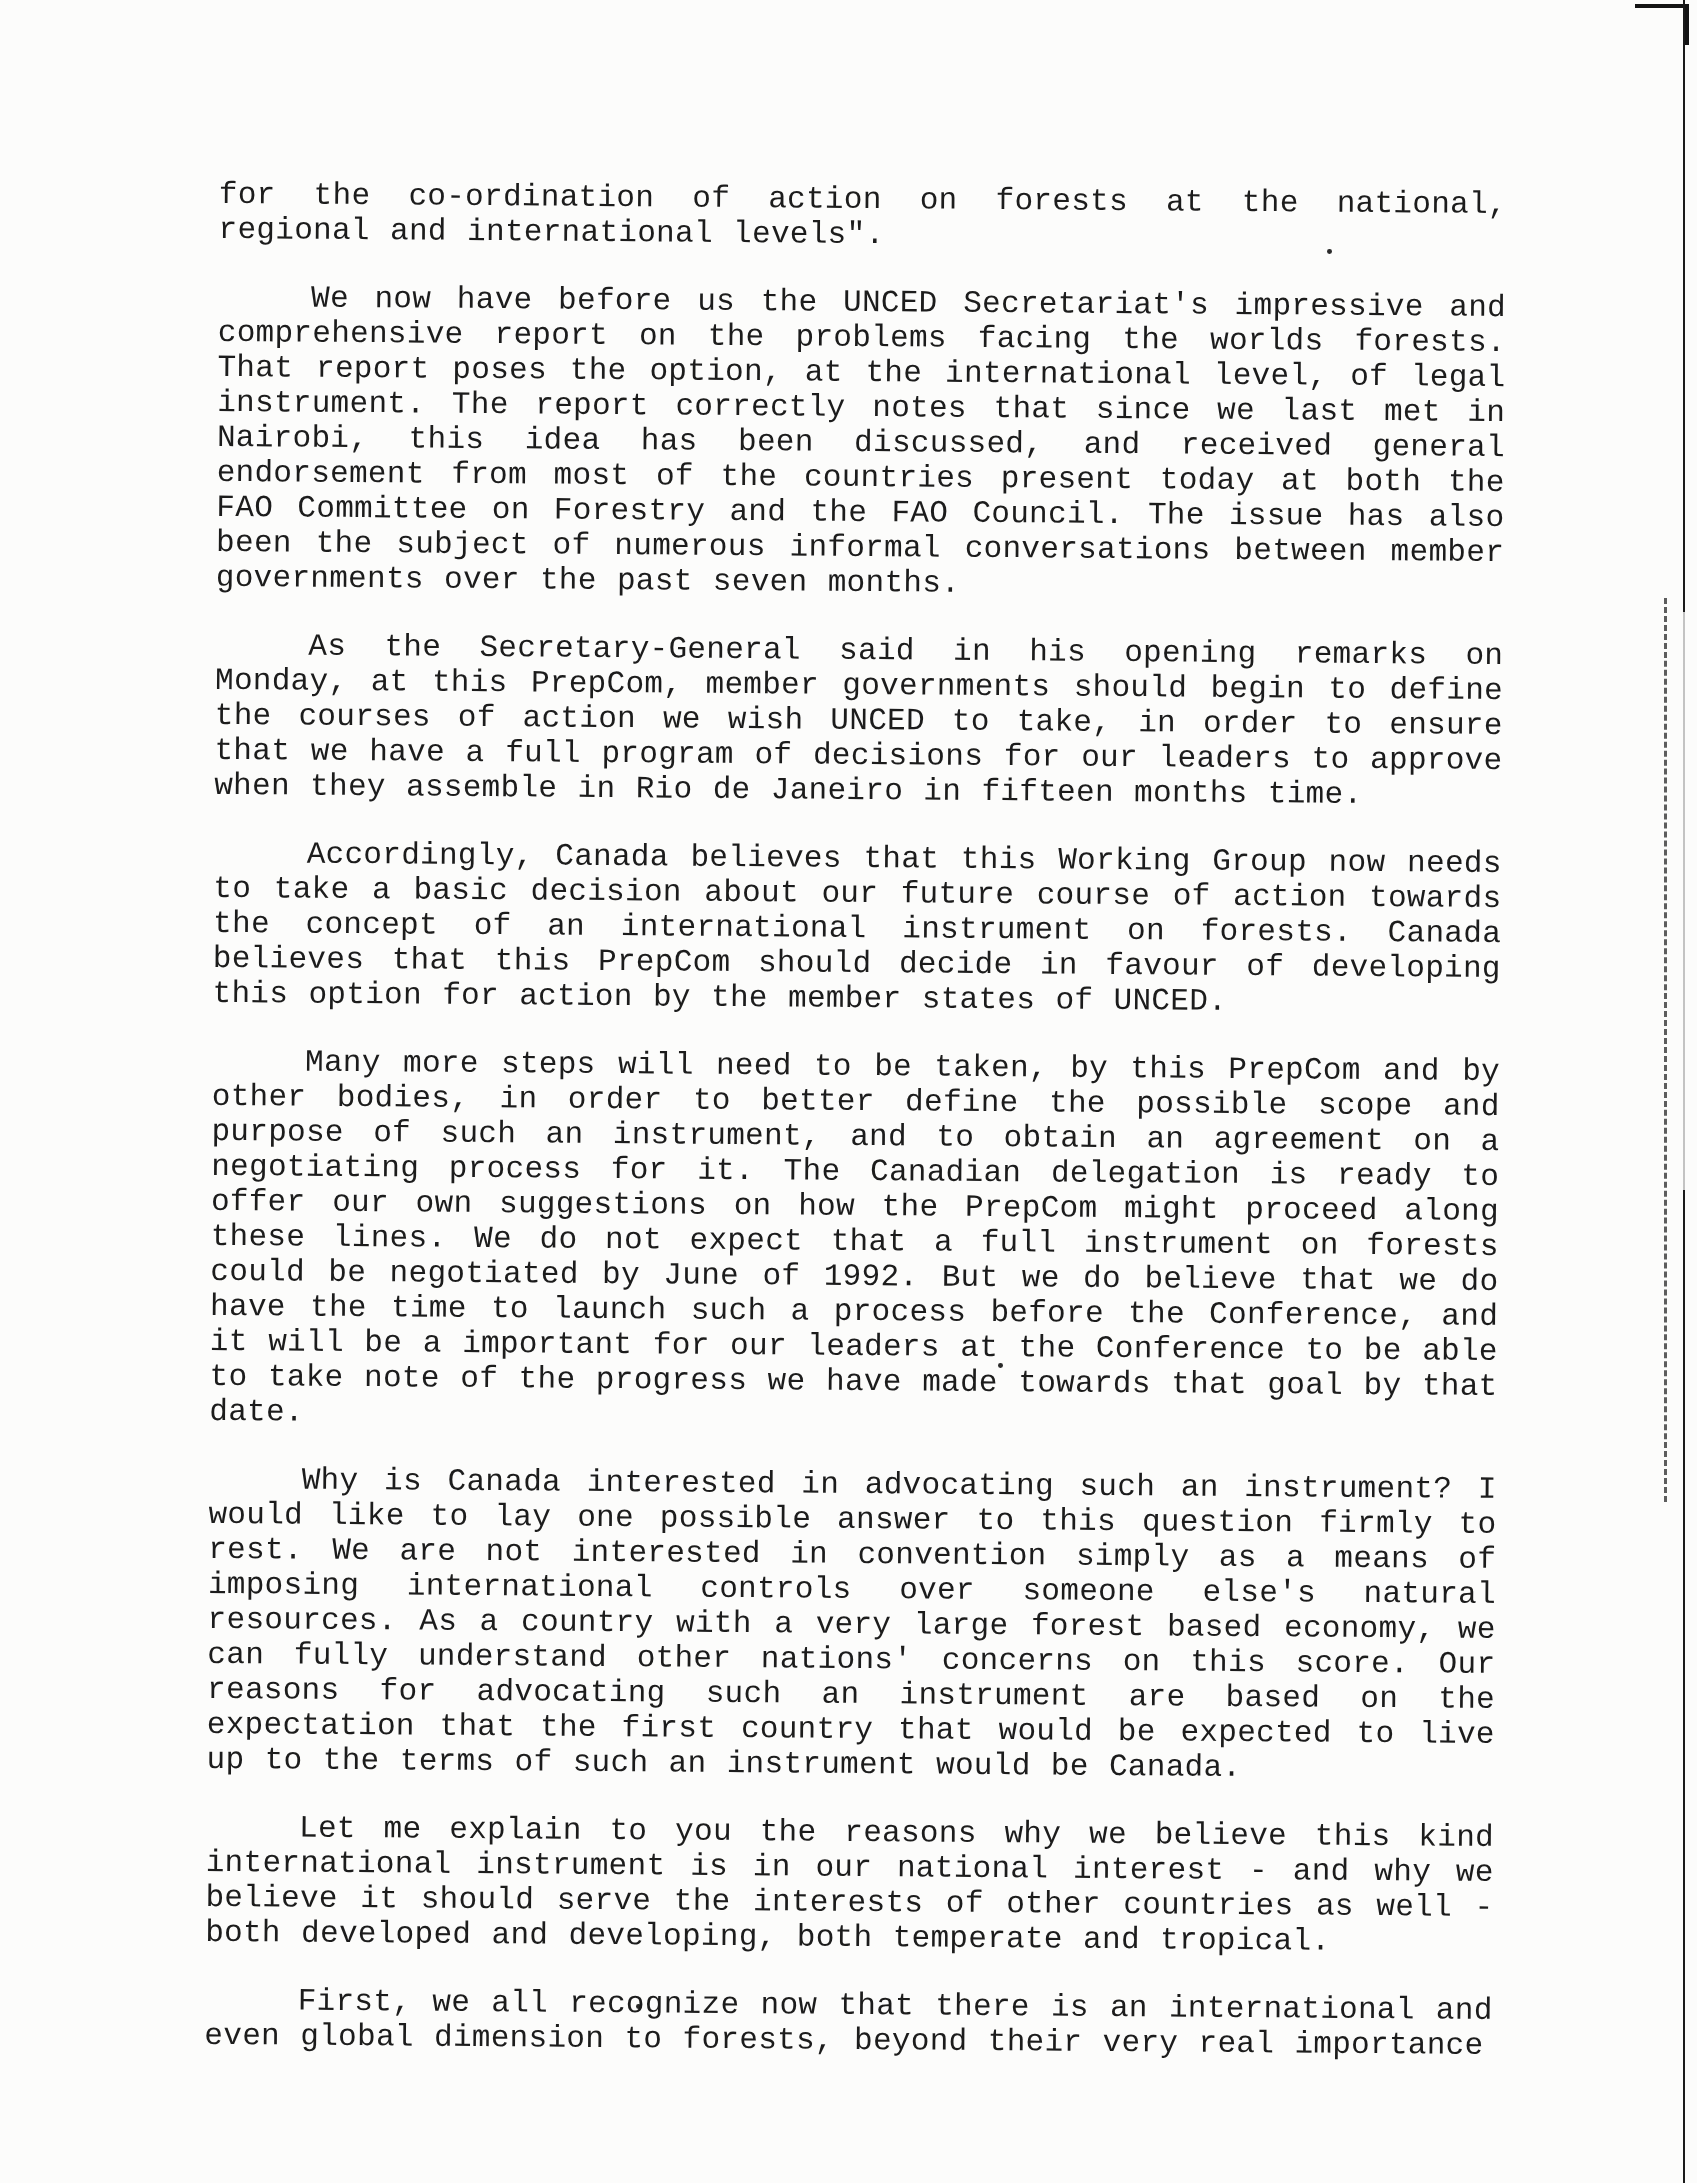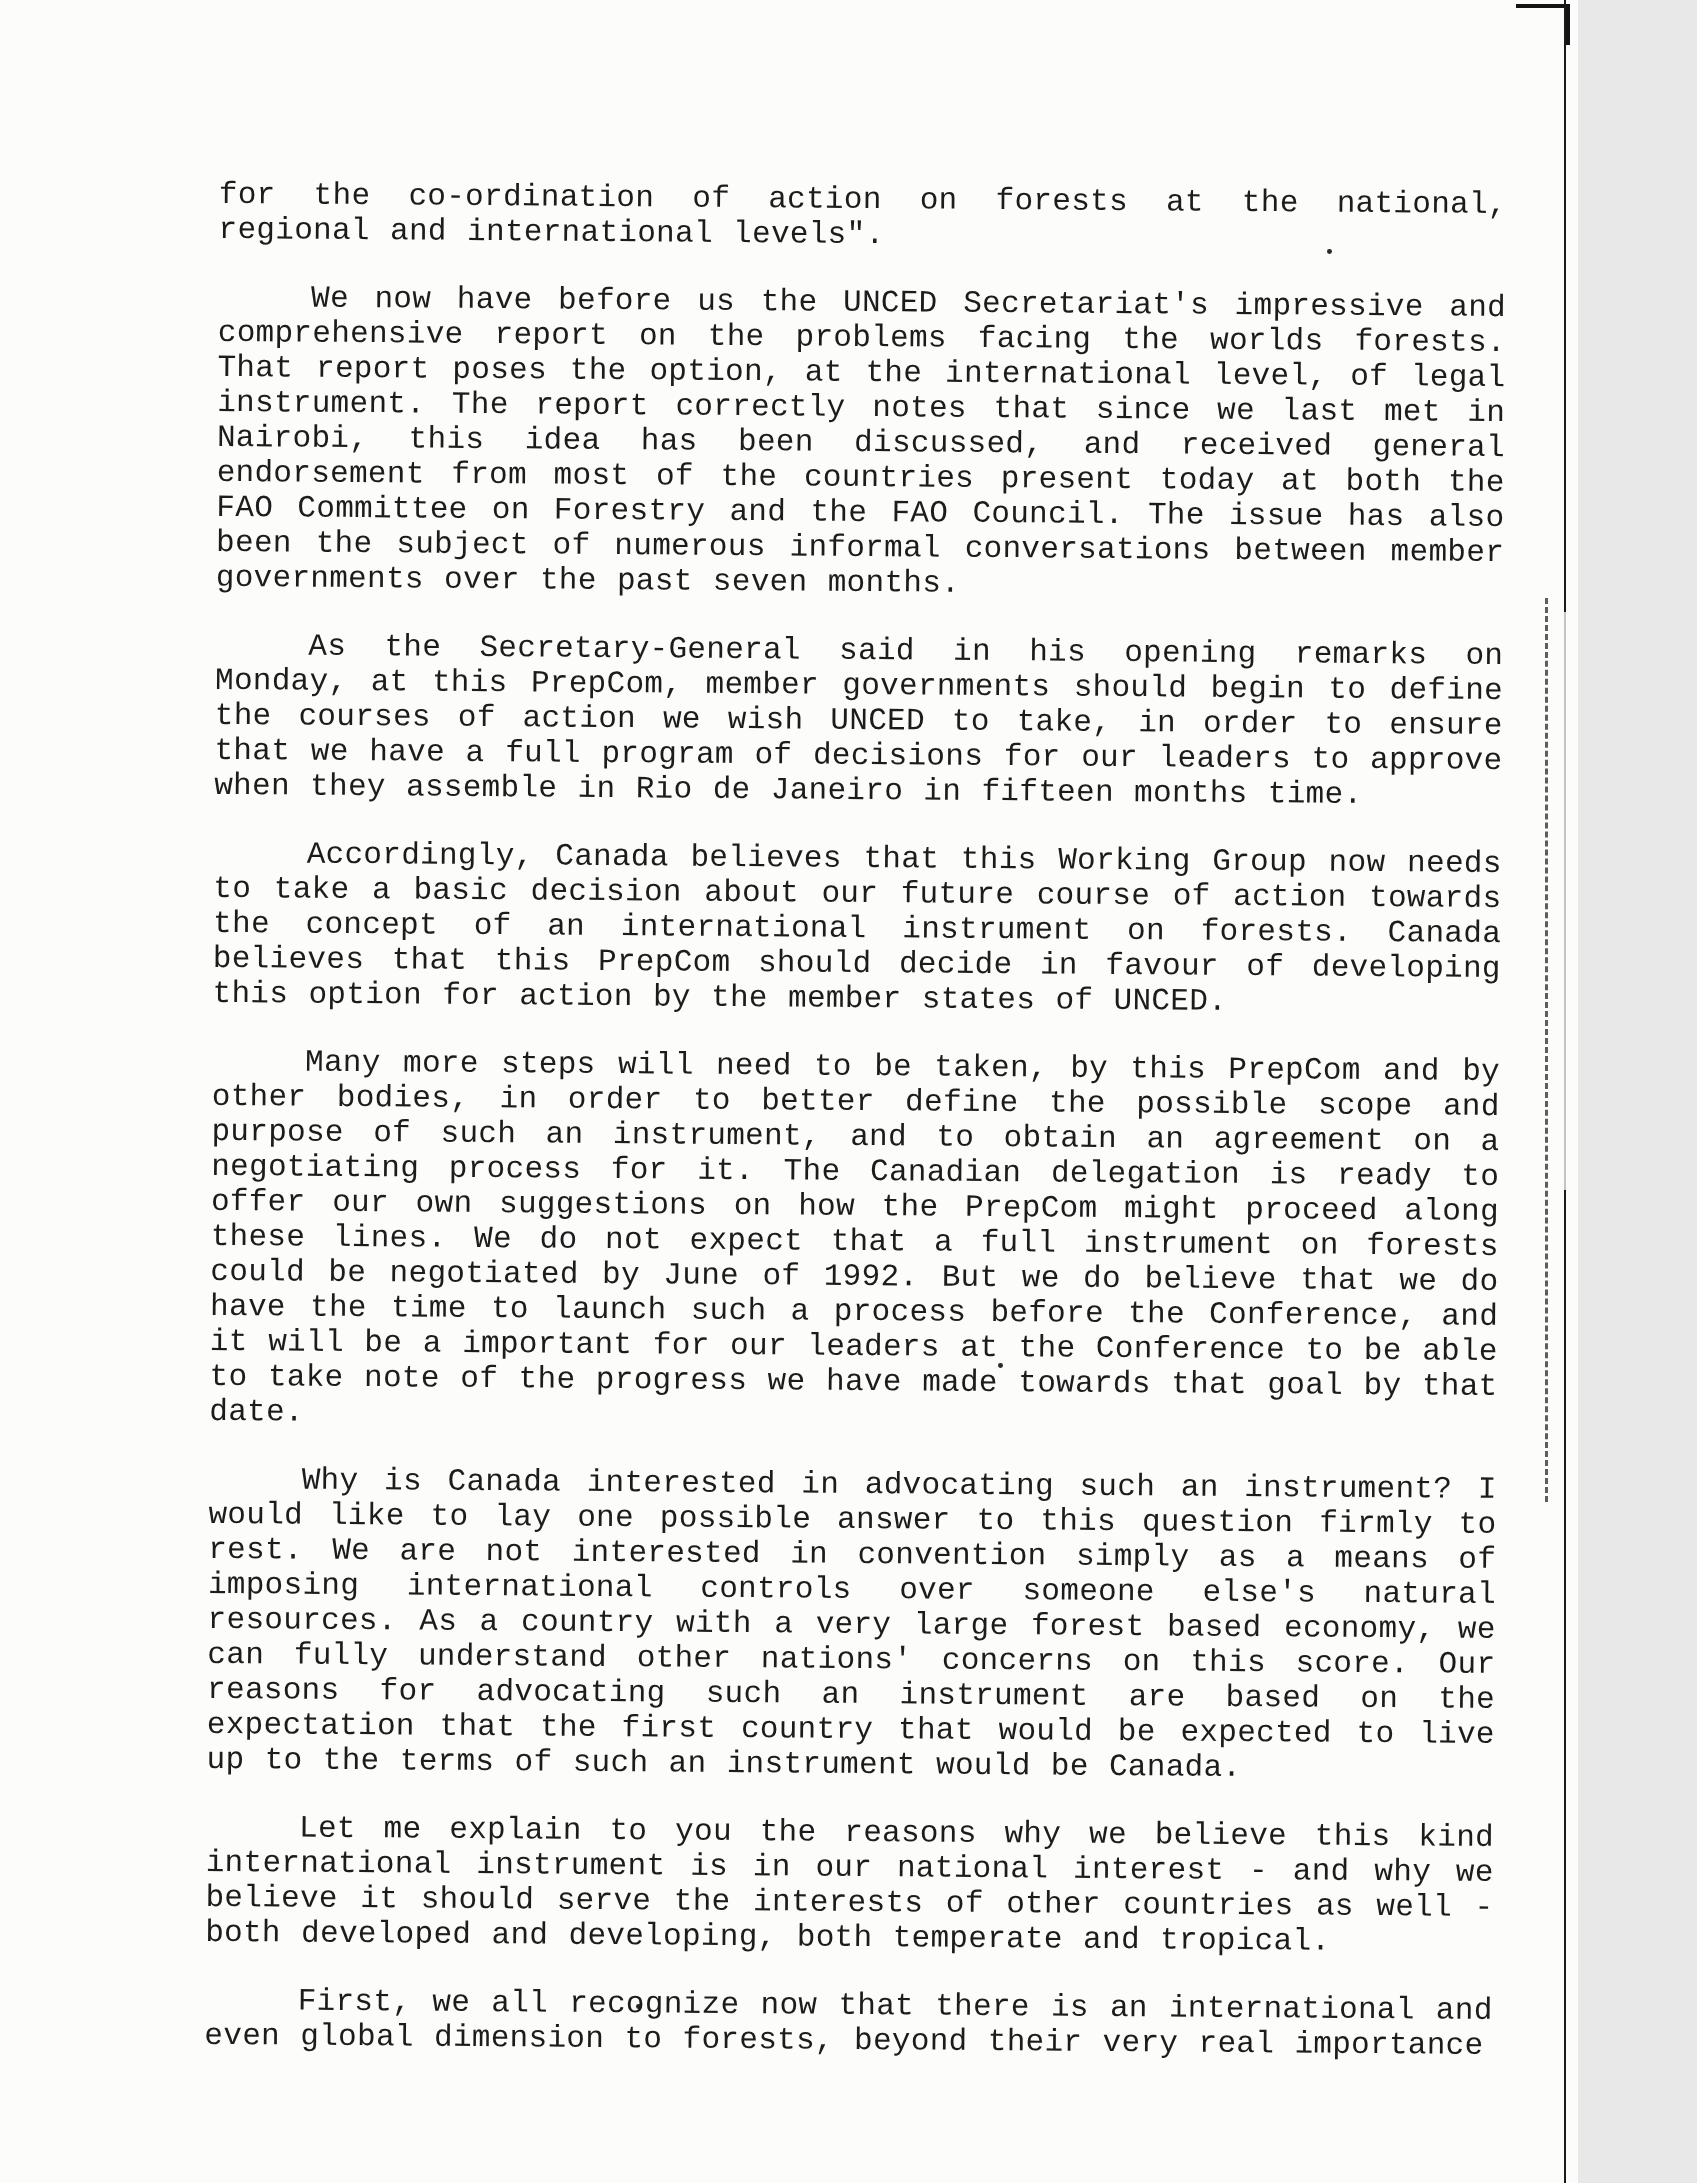--- a/index.html
+++ b/index.html
@@ -2,21 +2,21 @@
 <html style="font-size:11px"><head>
 <meta charset="utf-8">
 <style>
   html, body {
     margin: 0;
     padding: 0;
     background: #e8e8e8;
   }
   .page {
     position: relative;
-    width: 1578px;
+    width: 1697px;
     height: 2183px;
     background: #fcfcfb;
     overflow: hidden;
     font-family: "Liberation Mono", "DejaVu Sans Mono", monospace;
   }
   .text-block {
     position: absolute;
     left: 219px;
     top: 182px;
     width: 1288px;

